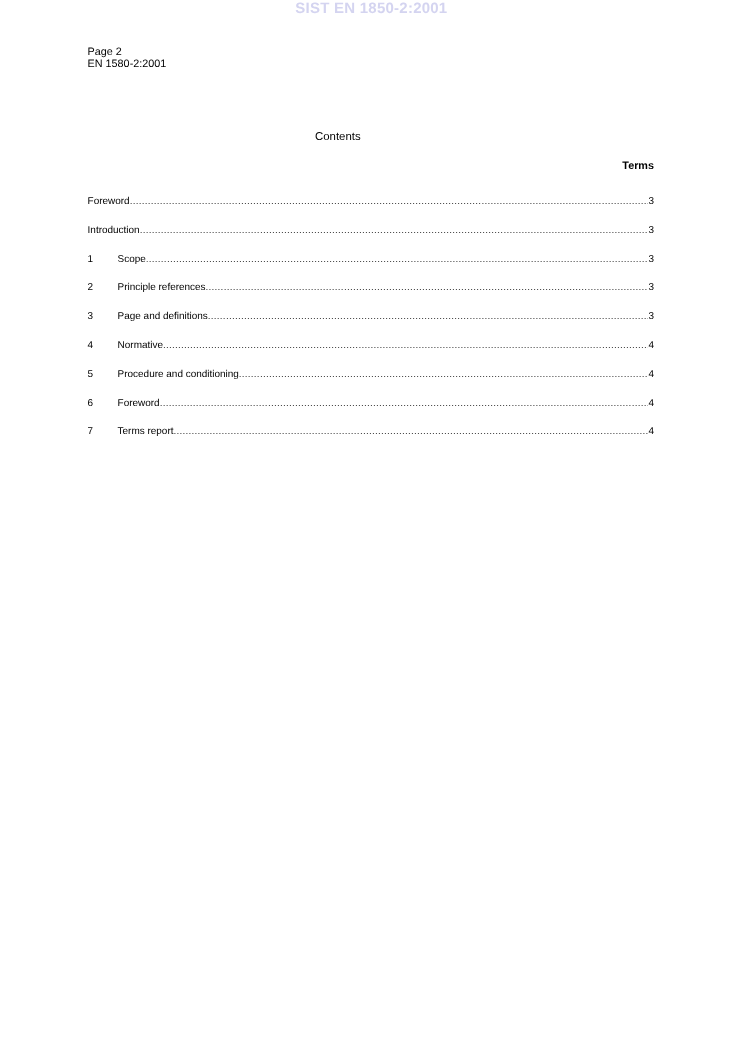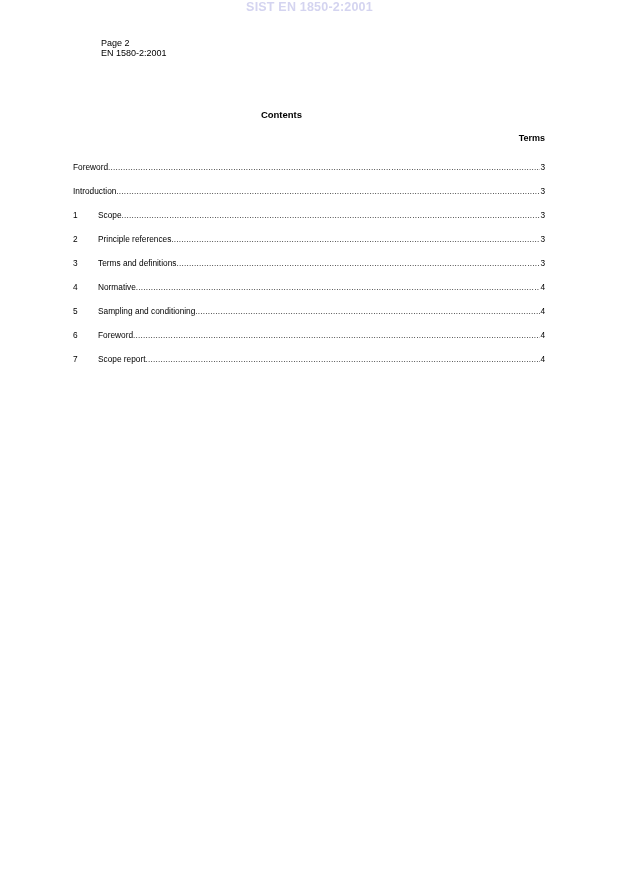--- a/index.html
+++ b/index.html
@@ -1,21 +1,21 @@
 <!DOCTYPE html>
 <html><head>
 <meta charset="utf-8">
 <style>
   html, body { margin:0; padding:0; }
   body { width:619px; height:877px; background:#ffffff; position:relative; overflow:hidden;
          font-family:"Liberation Sans", sans-serif; color:#000; }
   .watermark { position:absolute; top:0; left:0; width:619px; text-align:center; font-size:12.5px;
                font-weight:bold; color:#d4d4f0; letter-spacing:0.2px; line-height:14px; }
-  .header { position:absolute; left:73px; top:38px; font-size:9px; line-height:10px;margin-left:28px; }
-  .title { position:absolute; left:0; width:563px; top:109px; text-align:center; font-size:9.5px; font-weight:bold; }
+  .header { position:absolute; left:73px; top:38px; font-size:9px; line-height:10px; }
+  .title { position:absolute; left:0; width:563px; top:109px; text-align:center; font-size:9.5px; font-weight:normal; }
   .page-label { position:absolute; right:74px; top:133px; font-size:9px; font-weight:bold; }
   .toc { position:absolute; left:73px; top:161px; width:472px; }
   .toc-row { display:flex; align-items:baseline; height:24px; font-size:8.3px; line-height:12px;justify-content:space-between; }
   .num { width:25px; flex:none; }
   .label { flex:none; white-space:nowrap; }
   .leader { flex:1; overflow:hidden; white-space:nowrap; color:#333; letter-spacing:0.2px; }
   .leader::after { content:"....................................................................................................................................................................................................................................................................................................."; }
   .pg { flex:none; }
 </style>
 </head>
@@ -49,41 +49,41 @@
     <span class="pg">3</span>
   </div>
   <div class="toc-row">
     <span class="num">2</span>
     <span class="label">Principle references</span>
     <span class="leader"></span>
     <span class="pg">3</span>
   </div>
   <div class="toc-row">
     <span class="num">3</span>
-    <span class="label">Terms and definitions</span>
+    <span class="label">Page and definitions</span>
     <span class="leader"></span>
     <span class="pg">3</span>
   </div>
   <div class="toc-row">
     <span class="num">4</span>
     <span class="label">Normative</span>
     <span class="leader"></span>
     <span class="pg">4</span>
   </div>
   <div class="toc-row">
     <span class="num">5</span>
-    <span class="label">Sampling and conditioning</span>
+    <span class="label">Procedure and conditioning</span>
     <span class="leader"></span>
     <span class="pg">4</span>
   </div>
   <div class="toc-row">
     <span class="num">6</span>
     <span class="label">Foreword</span>
     <span class="leader"></span>
     <span class="pg">4</span>
   </div>
   <div class="toc-row">
     <span class="num">7</span>
-    <span class="label">Scope report</span>
+    <span class="label">Terms report</span>
     <span class="leader"></span>
     <span class="pg">4</span>
   </div>
 </div>
 
 </body></html>

